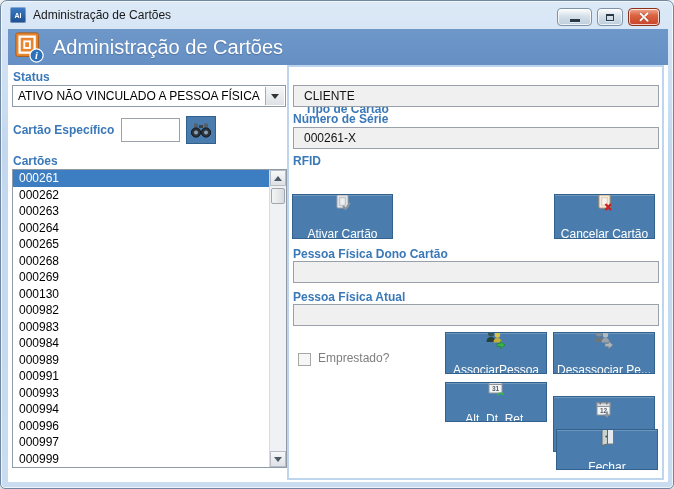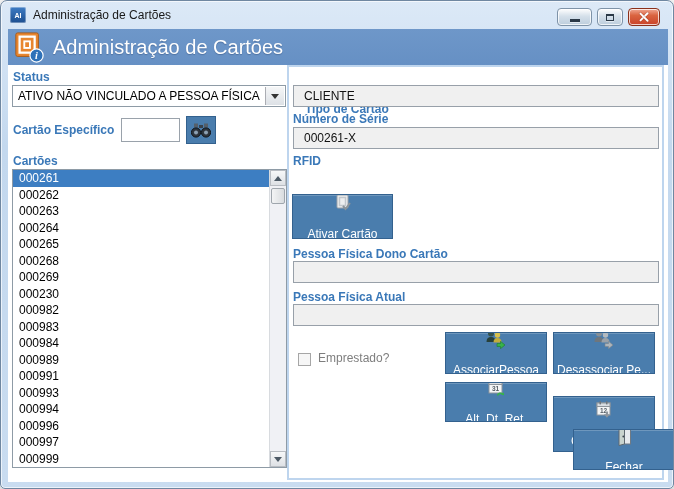--- a/index.html
+++ b/index.html
@@ -136,21 +136,21 @@
     <div class="field-label" style="left:5px;top:89px;">Cartões</div>
     <div class="listbox">
       <div class="list-items">
           <div class="list-item selected">000261</div>
           <div class="list-item">000262</div>
           <div class="list-item">000263</div>
           <div class="list-item">000264</div>
           <div class="list-item">000265</div>
           <div class="list-item">000268</div>
           <div class="list-item">000269</div>
-          <div class="list-item">000230</div>
+          <div class="list-item">000130</div>
           <div class="list-item">000982</div>
           <div class="list-item">000983</div>
           <div class="list-item">000984</div>
           <div class="list-item">000989</div>
           <div class="list-item">000991</div>
           <div class="list-item">000993</div>
           <div class="list-item">000994</div>
           <div class="list-item">000996</div>
           <div class="list-item">000997</div>
           <div class="list-item">000999</div>
@@ -178,20 +178,30 @@
       <span class="btn-ico">
         <svg width="20" height="20" viewBox="0 0 20 20">
           <rect x="4" y="2" width="11" height="13" rx="1" fill="#EDEEEF" stroke="#9AA1A8"></rect>
           <rect x="6.5" y="4.5" width="6" height="8" fill="none" stroke="#C2C7CC" stroke-width="1.5"></rect>
           <path d="M10 13 l2.5 3 4.5-6" stroke="#8B9399" stroke-width="2" fill="none"></path>
         </svg>
       </span>
       <span>Ativar Cartão</span>
     </div>
 
+    <div class="app-btn" style="left:546px;top:129px;width:101px;height:45px;">
+      <span class="btn-ico">
+        <svg width="20" height="20" viewBox="0 0 20 20">
+          <rect x="4" y="2" width="11" height="13" rx="1" fill="#F7F3EC" stroke="#C8955B"></rect>
+          <rect x="6.5" y="4.5" width="6" height="8" fill="none" stroke="#E4D2BA" stroke-width="1.5"></rect>
+          <path d="M10.5 11 L16 17 M16 11 L10.5 17" stroke="#CC1F1F" stroke-width="2.2"></path>
+        </svg>
+      </span>
+      <span>Cancelar Cartão</span>
+    </div>
 
     <div class="field-label" style="left:285px;top:182px;">Pessoa Física Dono Cartão</div>
     <div class="ro-field" style="left:285px;top:196px;width:366px;"></div>
 
     <div class="field-label" style="left:285px;top:225px;">Pessoa Física Atual</div>
     <div class="ro-field" style="left:285px;top:239px;width:366px;"></div>
 
     <div class="checkbox"></div>
     <div class="check-label">Emprestado?</div>
 
@@ -243,21 +253,21 @@
           <rect x="3" y="3" width="13" height="3.5" fill="#D7DCE1" stroke="#8E959C"></rect>
           <rect x="5.5" y="1.2" width="1.5" height="3.2" fill="#6E767D"></rect>
           <rect x="12" y="1.2" width="1.5" height="3.2" fill="#6E767D"></rect>
           <text x="9.5" y="13" font-size="6.5" text-anchor="middle" fill="#555E66" font-weight="bold" font-family="Liberation Sans, sans-serif">12</text>
           <path d="M14 12.5 v3 h-2 l3.2 3.6 3.2-3.6 h-2 v-3 z" fill="#8E959C" transform="translate(-1.5,-0.5) scale(0.95)"></path>
         </svg>
       </span>
       <span>Canc. Empr.</span>
     </div>
 
-    <div class="app-btn" style="left:565px;top:364px;width:102px;height:41px;">
+    <div class="app-btn" style="left:548px;top:364px;width:102px;height:41px;">
       <span class="btn-ico">
         <svg width="20" height="20" viewBox="0 0 20 20">
           <rect x="10.5" y="2" width="6" height="16" fill="#E6EAEE" stroke="#707A84"></rect>
           <path d="M5 2.5 L10.5 2 V18 L5 19.5 Z" fill="#C8D3CE" stroke="#5E6870"></path>
           <circle cx="9.3" cy="10.5" r="0.9" fill="#3B454E"></circle>
         </svg>
       </span>
       <span>Fechar</span>
     </div>
 

